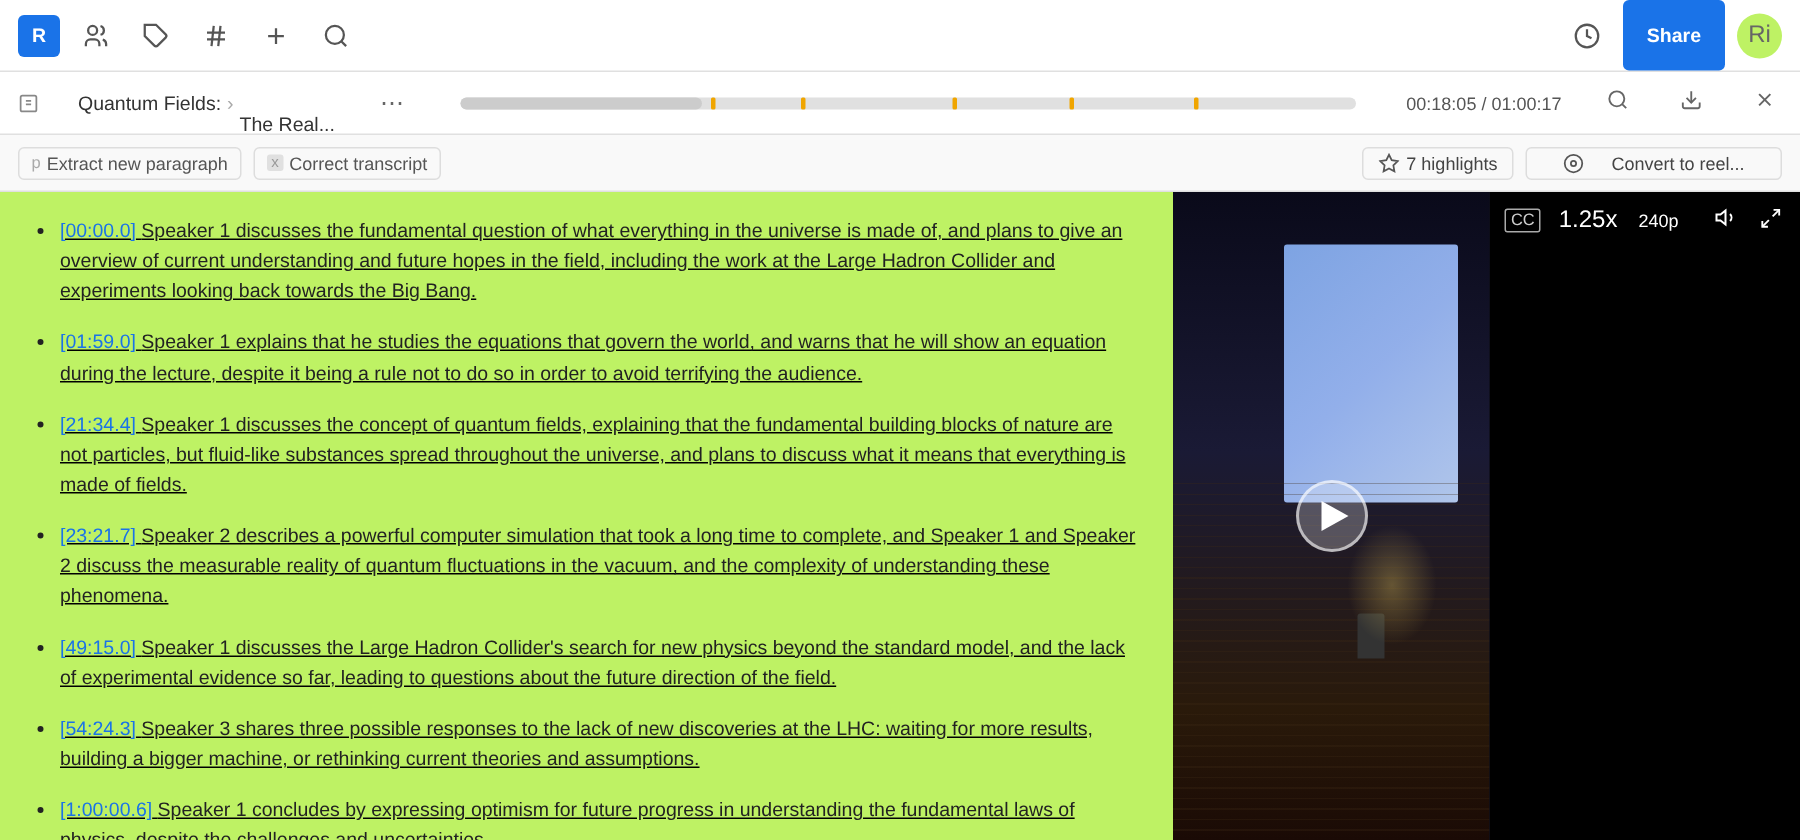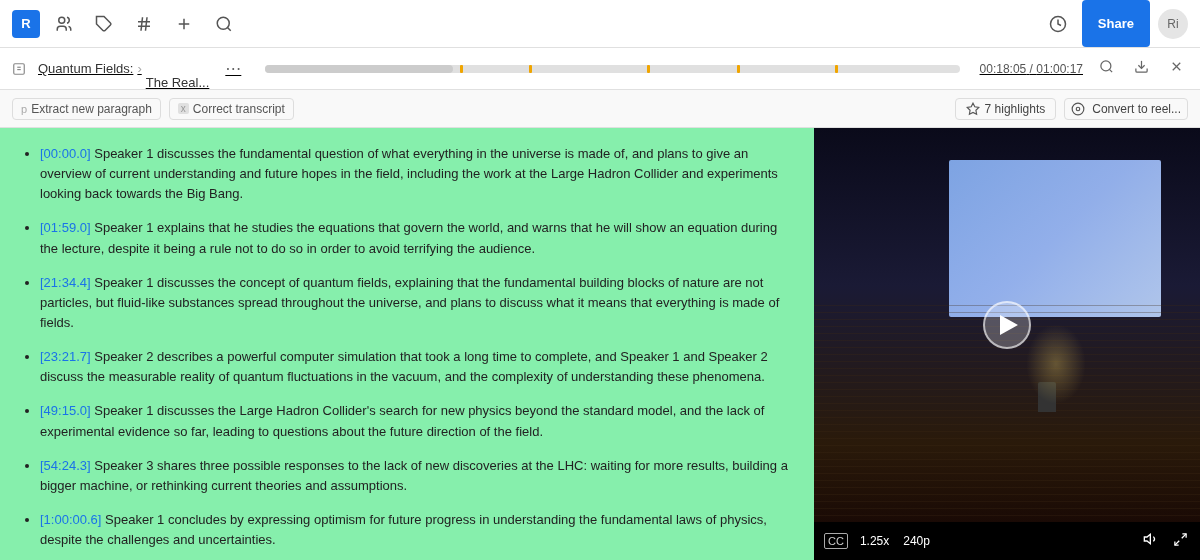--- a/index.html
+++ b/index.html
@@ -25,29 +25,29 @@
     .nav-search input {
       width: 100%; padding: 6px 14px 6px 14px; border: 1px solid #ccc; border-radius: 20px;
       font-size: 13px; background: #f8f8f8; outline: none; color: #333;
     }
     .nav-right { margin-left: auto; display: flex; align-items: center; gap: 8px; }
     .share-btn {
       background: #1a73e8; color: #fff; border: none; border-radius: 4px;
       padding: 16px 16px; font-size: 13px; font-weight: 600; cursor: pointer;
     }
     .avatar {
-      width: 30px; height: 30px; border-radius: 50%; background: #e5e5e5;
-      display: flex; align-items: center; justify-content: center; font-size: 12px; color: #666;
+      width: 30px; height: 30px; border-radius: 50%; background: #bef264;
+      display: flex; align-items: center; justify-content: center; font-size: 16px; color: #666;
     }
 
     
     .secondary-bar {
       display: flex; align-items: center; height: 42px;
       background: #fff; border-bottom: 1px solid #e0e0e0;
-      padding: 0 12px; gap: 12px; text-decoration: underline;
+      padding: 0 12px; gap: 26px;
     }
     .doc-icon { color: #888; font-size: 13px; display: flex; align-items: center; gap: 4px; }
     .doc-title { font-size: 13px; color: #333; display: flex; align-items: center; gap: 4px; }
     .doc-title .sep { color: #aaa; }
     .doc-title .name { font-weight: 500; margin-top: 28px; }
     .more-btn { background: none; border: none; cursor: pointer; color: #666; font-size: 16px; padding: 2px 4px; }
     .progress-bar-container {
       flex: 1; height: 8px; background: #e0e0e0; border-radius: 4px; position: relative; overflow: visible;
       margin: 0 8px;
     }
@@ -74,43 +74,44 @@
       background: none; border: 1px solid #ddd; border-radius: 4px; padding: 3px 8px; cursor: pointer;
     }
     .tag-label { color: #aaa; font-size: 11px; }
     .tag-x { color: #999; font-size: 10px; background: #e0e0e0; border-radius: 2px; padding: 0 3px; }
     .highlights-btn {
       margin-left: auto; display: flex; align-items: center; gap: 5px;
       background: none; border: 1px solid #ddd; border-radius: 4px; padding: 3px 10px;
       font-size: 12px; color: #444; cursor: pointer;
     }
     .reel-btn {
-      display: flex; align-items: center; gap: 7px;
-      background: none; border: 1px solid #ddd; border-radius: 4px; padding: 3px 6px;
+      display: flex; align-items: center; gap: 18px;
+      background: none; border: 1px solid #ddd; border-radius: 4px; padding: 3px 24px;
       font-size: 12px; color: #444; cursor: pointer;
     }
 
     
     .main-layout {
       display: flex; height: calc(560px - 128px);
     }
 
     
     .transcript-area {
       flex: 1; overflow-y: auto; padding: 16px 20px;
-      background: #86efac;
+      background: #bef264;
+      text-decoration: underline;
     }
     .transcript-list { list-style: disc; padding-left: 20px; }
     .transcript-list li { margin-bottom: 14px; font-size: 13px; line-height: 1.55; color: #222; }
     .timestamp { color: #1a73e8; text-decoration: none; font-weight: 500; }
 
     
     .video-panel {
-      width: 386px; flex-shrink: 0; background: #000; position: relative;
-      display: flex; flex-direction: column;
+      width: 418px; flex-shrink: 0; background: #000; position: relative;
+      display: flex; flex-direction: row;
     }
     .video-thumb {
       flex: 1; background: #1a1a2e; position: relative; overflow: hidden;
       display: flex; align-items: center; justify-content: center;
     }
     
     .video-scene {
       width: 100%; height: 100%; position: relative; background: linear-gradient(180deg, #0a0a1a 0%, #1a1a35 40%, #2a1a0a 80%, #1a0a05 100%);
     }
     .stage-light {
@@ -142,21 +143,21 @@
       left: 50%; top: 50%; transform: translate(-50%, -50%);
     }
     .play-triangle { width: 0; height: 0; border-style: solid; border-width: 10px 0 10px 18px; border-color: transparent transparent transparent #fff; margin-left: 4px; }
 
     
     .video-controls {
       background: rgba(0,0,0,0.85); display: flex; align-items: center; padding: 6px 10px; gap: 10px; height: 38px;
     }
     .vc-btn { background: none; border: none; color: #fff; cursor: pointer; font-size: 13px; padding: 0 2px; }
     .vc-cc { font-size: 11px; border: 1px solid #aaa; padding: 1px 3px; border-radius: 2px; color: #ccc; }
-    .vc-speed { color: #fff; font-size: 12px; text-align: right; }
+    .vc-speed { color: #fff; font-size: 16px; text-align: right; }
     .vc-quality { color: #fff; font-size: 12px; }
     .vc-vol { color: #fff; font-size: 16px; }
     .vc-expand { color: #fff; font-size: 14px; }
     .vc-spacer { flex: 1; }
   </style>
 </head>
 <body>
 
 <div class="top-nav">
   <div class="nav-logo">R</div>

